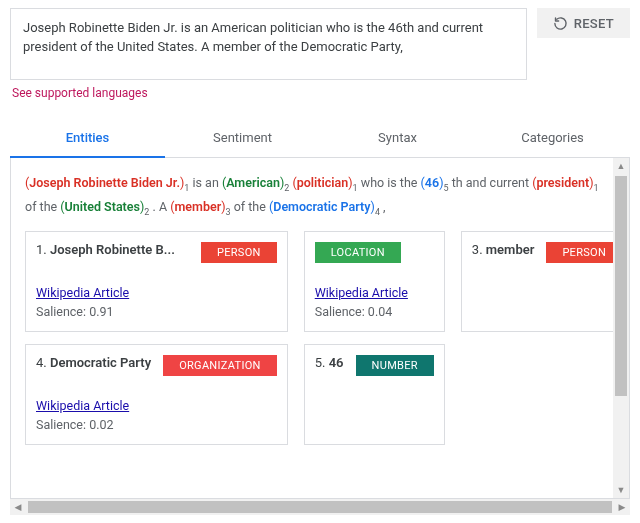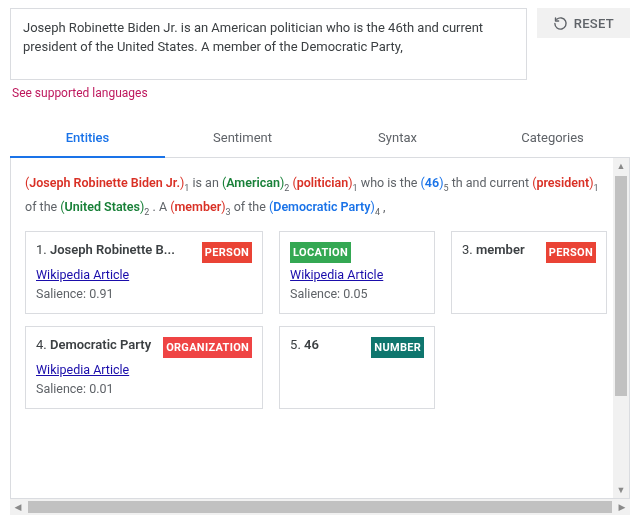--- a/index.html
+++ b/index.html
@@ -125,36 +125,36 @@
     font-weight: 400;
     overflow: hidden;
     text-overflow: ellipsis;
     white-space: nowrap;
     flex: 1;
     padding-right: 6px;
   }
   .card-title .ename { font-weight: 600; }
   .badge {
     font-size: 11px;
-    font-weight: 700;
+    font-weight: 400;
     color: #fff;
-    padding: 4px 3px;
+    padding: 4px 16px;
     letter-spacing: .3px;
     flex-shrink: 0;
   }
   .b-PERSON { background: #ea4335; }
   .b-LOCATION { background: #34a853; }
   .b-ORGANIZATION { background: #ef4444; }
   .b-NUMBER { background: #0f766e; }
   .wiki {
     display: inline-block;
     color: #1a0dab;
     text-decoration: underline;
     font-size: 12.5px;
-    margin-top: 4px;
+    margin-top: 22px;
     cursor: pointer;
   }
   .salience {
     font-size: 12.5px;
     color: #5f6368;
     margin-top: 4px;
   }
   .vscroll {
     position: absolute;
     top: 0; right: 0; bottom: 0;
@@ -229,31 +229,31 @@
 <div class="panel-wrap">
   <div class="panel">
     <div class="annotated" id="annotated"><span class="tok c-person"><span class="tok-open">(</span><span class="tok-text">Joseph Robinette Biden Jr.</span><span class="tok-close">)</span><span class="sub">1</span></span> is an <span class="tok c-location"><span class="tok-open">(</span><span class="tok-text">American</span><span class="tok-close">)</span><span class="sub">2</span></span> <span class="tok c-person"><span class="tok-open">(</span><span class="tok-text">politician</span><span class="tok-close">)</span><span class="sub">1</span></span> who is the <span class="tok c-number"><span class="tok-open">(</span><span class="tok-text">46</span><span class="tok-close">)</span><span class="sub">5</span></span> th and current <span class="tok c-person"><span class="tok-open">(</span><span class="tok-text">president</span><span class="tok-close">)</span><span class="sub">1</span></span> of the <span class="tok c-location"><span class="tok-open">(</span><span class="tok-text">United States</span><span class="tok-close">)</span><span class="sub">2</span></span> . A <span class="tok c-person"><span class="tok-open">(</span><span class="tok-text">member</span><span class="tok-close">)</span><span class="sub">3</span></span> of the <span class="tok c-organization"><span class="tok-open">(</span><span class="tok-text">Democratic Party</span><span class="tok-close">)</span><span class="sub">4</span></span> ,</div>
     <div class="cards" id="cards">
         <div class="card"><div class="card-head">
             <div class="card-title">1. <span class="ename">Joseph Robinette B...</span></div>
             <div class="badge b-PERSON">PERSON</div>
           </div><a class="wiki">Wikipedia Article</a><div class="salience">Salience: 0.91</div></div>
         <div class="card"><div class="card-head">
             <div class="badge b-LOCATION">LOCATION</div>
-          </div><a class="wiki">Wikipedia Article</a><div class="salience">Salience: 0.05</div></div>
+          </div><a class="wiki">Wikipedia Article</a><div class="salience">Salience: 0.04</div></div>
         <div class="card">
           <div class="card-head">
             <div class="card-title">3. <span class="ename">member</span></div>
             <div class="badge b-PERSON">PERSON</div>
           </div>
         </div>
         <div class="card"><div class="card-head">
             <div class="card-title">4. <span class="ename">Democratic Party</span></div>
             <div class="badge b-ORGANIZATION">ORGANIZATION</div>
-          </div><a class="wiki">Wikipedia Article</a><div class="salience">Salience: 0.01</div></div>
+          </div><a class="wiki">Wikipedia Article</a><div class="salience">Salience: 0.02</div></div>
         <div class="card">
           <div class="card-head">
             <div class="card-title">5. <span class="ename">46</span></div>
             <div class="badge b-NUMBER">NUMBER</div>
           </div>
         </div>
       </div>
   </div>
   <div class="vscroll">
     <div class="vscroll-up">▲</div>

